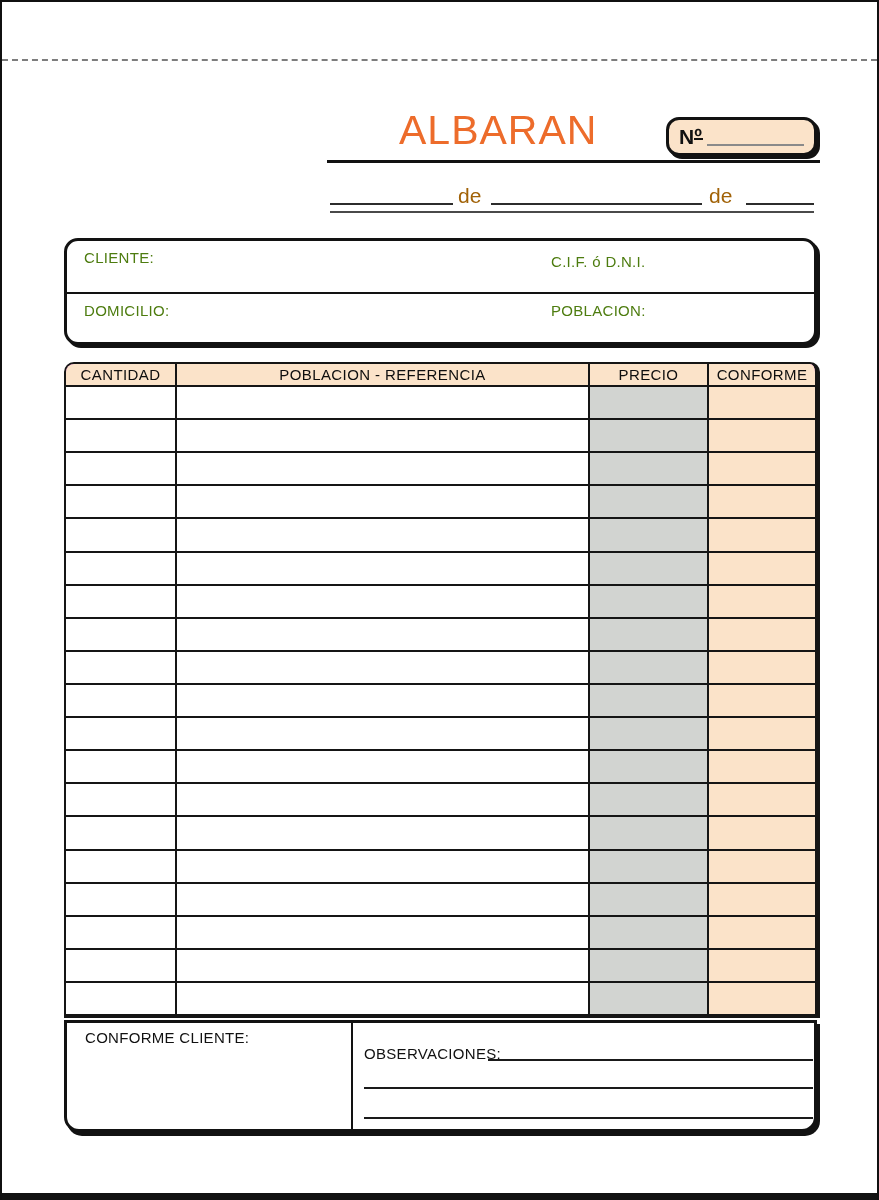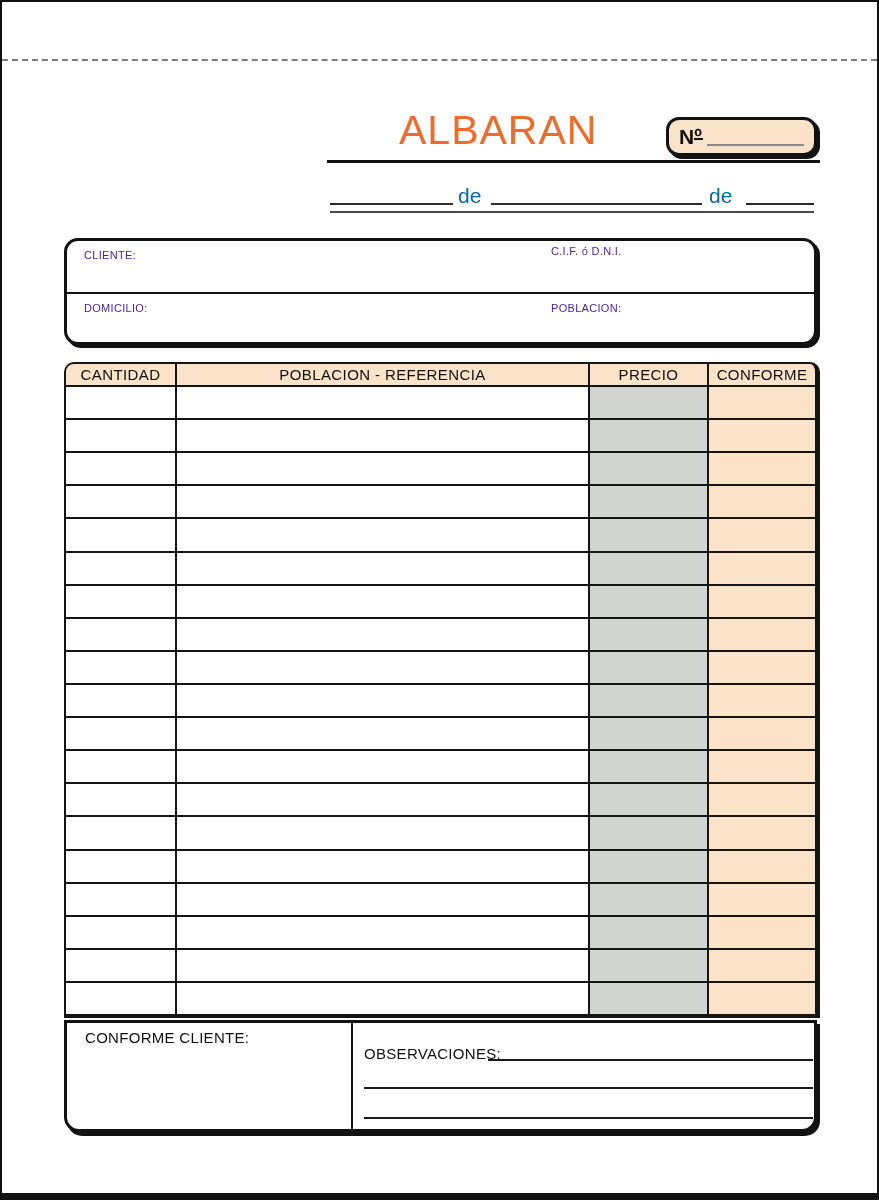--- a/index.html
+++ b/index.html
@@ -27,38 +27,38 @@
     position:absolute; left:664px; top:115px; width:151px; height:39px;
     background:#FBE3C9; border:3px solid #121212; border-radius:13px;
     box-shadow:3px 3px 0 #121212;
   }
   .num-label { position:absolute; left:10px; top:6px; font-size:21px; font-weight:bold; line-height:1; }
   .num-ord-underline { position:absolute; left:25px; top:18px; width:9px; height:2px; background:#121212; }
   .num-blank { position:absolute; left:38px; right:10px; bottom:7px; height:0; border-bottom:2px solid #8a8a8a; }
 
   .title-rule { position:absolute; left:325px; top:158px; width:493px; height:3px; background:#121212; }
 
-  .date-word { position:absolute; top:183px; font-size:21px; line-height:1; color:#0369a1; }
+  .date-word { position:absolute; top:183px; font-size:21px; line-height:1; color:#a16207; }
   .date-word.d1 { left:456px; }
   .date-word.d2 { left:707px; }
   .date-seg { position:absolute; top:201px; height:0; border-bottom:2px solid #2c2c2c; }
   .date-seg.s1 { left:328px; width:123px; }
   .date-seg.s2 { left:489px; width:211px; }
   .date-seg.s3 { left:744px; width:68px; }
   .date-full-rule { position:absolute; left:328px; top:209px; width:484px; height:0; border-bottom:3px double-none; border-bottom:2px solid #4a4a4a; }
 
   .client-box {
     position:absolute; left:62px; top:236px; width:753px; height:107px;
     border:3px solid #121212; border-radius:14px; background:#fff;
     box-shadow:3px 3px 0 #121212;
   }
   .client-divider { position:absolute; left:0; right:0; top:51px; height:2px; background:#121212; }
-  .field-label { position:absolute; font-size:11px; letter-spacing:0.3px; color:#4c1d95;text-align:center; }
+  .field-label { position:absolute; font-size:15px; letter-spacing:0.3px; color:#4d7c0f;text-align:center; }
   .lbl-cliente   { left:17px;  top:8px; }
-  .lbl-cif       { left:484px; top:4px; }
+  .lbl-cif       { left:484px; top:12px; }
   .lbl-domicilio { left:17px;  top:61px; }
   .lbl-poblacion { left:484px; top:61px; }
 
   .items-table {
     position:absolute; left:62px; top:360px; width:756px; height:656px;
     border:2px solid #151515; border-right-width:5px; border-bottom-width:4px;
     border-radius:10px 10px 0 0; overflow:hidden; background:#a21caf;
     display:flex; flex-direction:column;
   }
   .thead {

